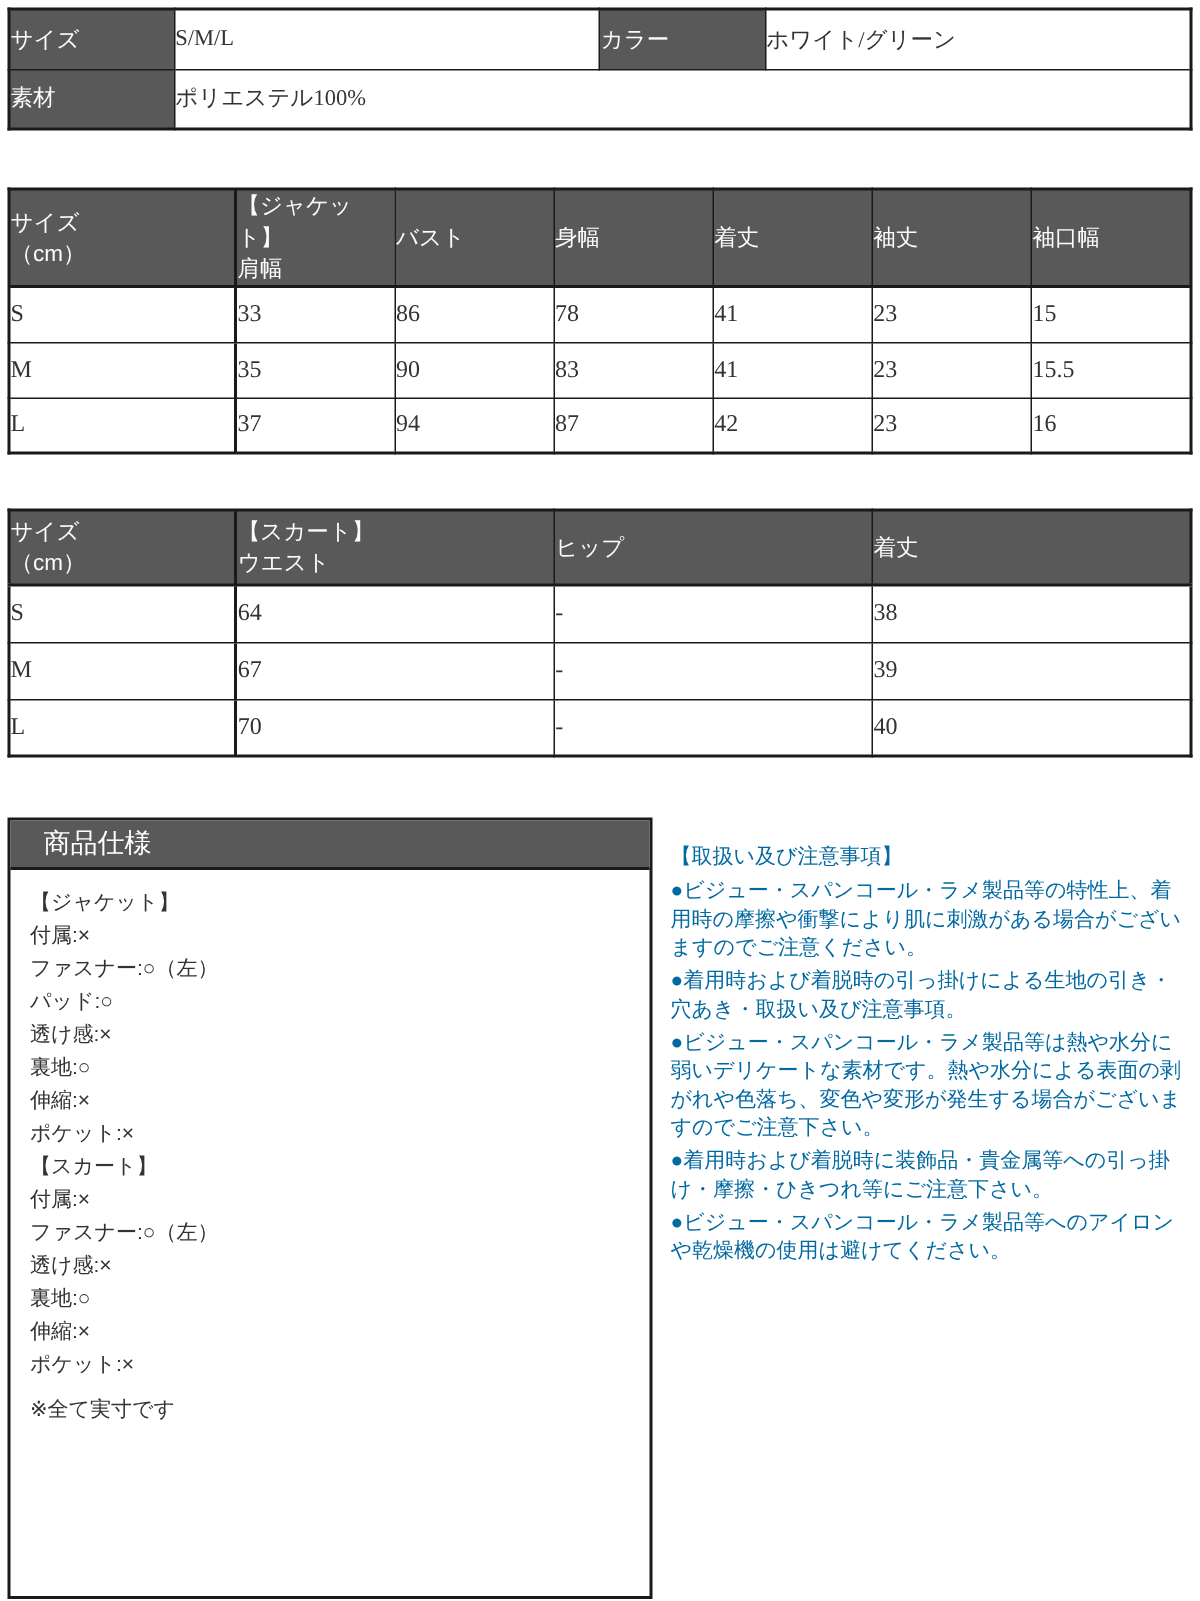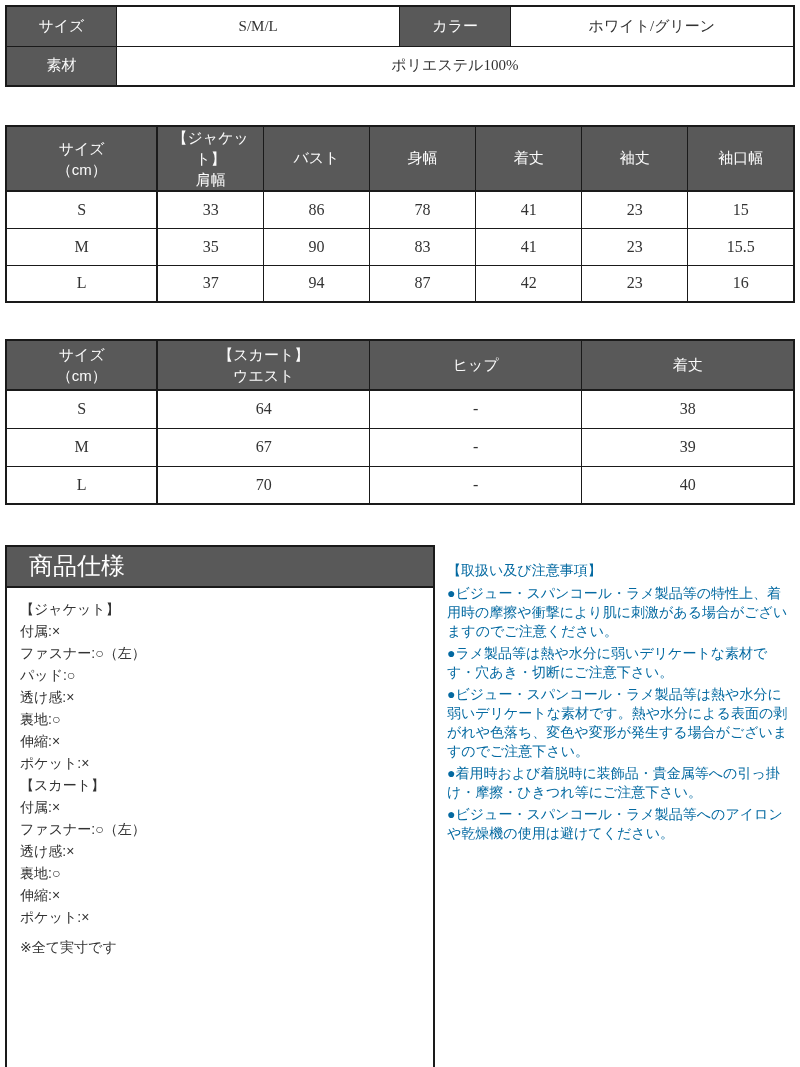--- a/index.html
+++ b/index.html
@@ -14,21 +14,21 @@
   table {
     width: 790px;
     border-collapse: collapse;
     border: 2px solid #1a1a1a;
     table-layout: fixed;
     text-align: center;
   }
   th, td {
     border: 1px solid #1a1a1a;
     vertical-align: middle;
-    text-align: center;
+    text-align: left;
   }
   th {
     background: #595959;
     color: #fbfbfb;
     font-weight: normal;
     font-size: 15px;
   }
   td { font-size: 16px; color: #333333; font-family: Liberation Serif, serif; }
   .hline { line-height: 21px; font-size: 15px; }
 
@@ -56,21 +56,21 @@
   .bottom { display: flex; align-items: flex-start; }
   .spec-box {
     width: 430px;
     border: 2px solid #1a1a1a;
     margin-right: 12px;
     background: #ffffff;
   }
   .spec-box-title {
     background: #595959;
     color: #ffffff;
-    font-size: 24px;
+    font-size: 18px;
     padding: 3px 0 4px 22px;
     border-bottom: 2px solid #1a1a1a;
   }
   .spec-box-body {
     padding: 10px 14px 12px 13px;
     min-height: 484px;
     font-size: 14px;
     line-height: 22px;
     color: #333333;
   }
@@ -212,20 +212,20 @@
         <div>裏地:○</div>
         <div>伸縮:×</div>
         <div>ポケット:×</div>
         <div class="spec-note">※全て実寸です</div>
       </div>
     </div>
 
     <div class="notes-col">
       <div class="notes-title">【取扱い及び注意事項】</div>
       <p>●ビジュー・スパンコール・ラメ製品等の特性上、着用時の摩擦や衝撃により肌に刺激がある場合がございますのでご注意ください。</p>
-      <p>●ラメ製品等は熱や水分に弱いデリケートな素材です・穴あき・切断にご注意下さい。</p>
+      <p>●着用時および着脱時の引っ掛けによる生地の引き・穴あき・取扱い及び注意事項。</p>
       <p>●ビジュー・スパンコール・ラメ製品等は熱や水分に弱いデリケートな素材です。熱や水分による表面の剥がれや色落ち、変色や変形が発生する場合がございますのでご注意下さい。</p>
       <p>●着用時および着脱時に装飾品・貴金属等への引っ掛け・摩擦・ひきつれ等にご注意下さい。</p>
       <p>●ビジュー・スパンコール・ラメ製品等へのアイロンや乾燥機の使用は避けてください。</p>
     </div>
 
   </div>
 </div>
 
 </body></html>

